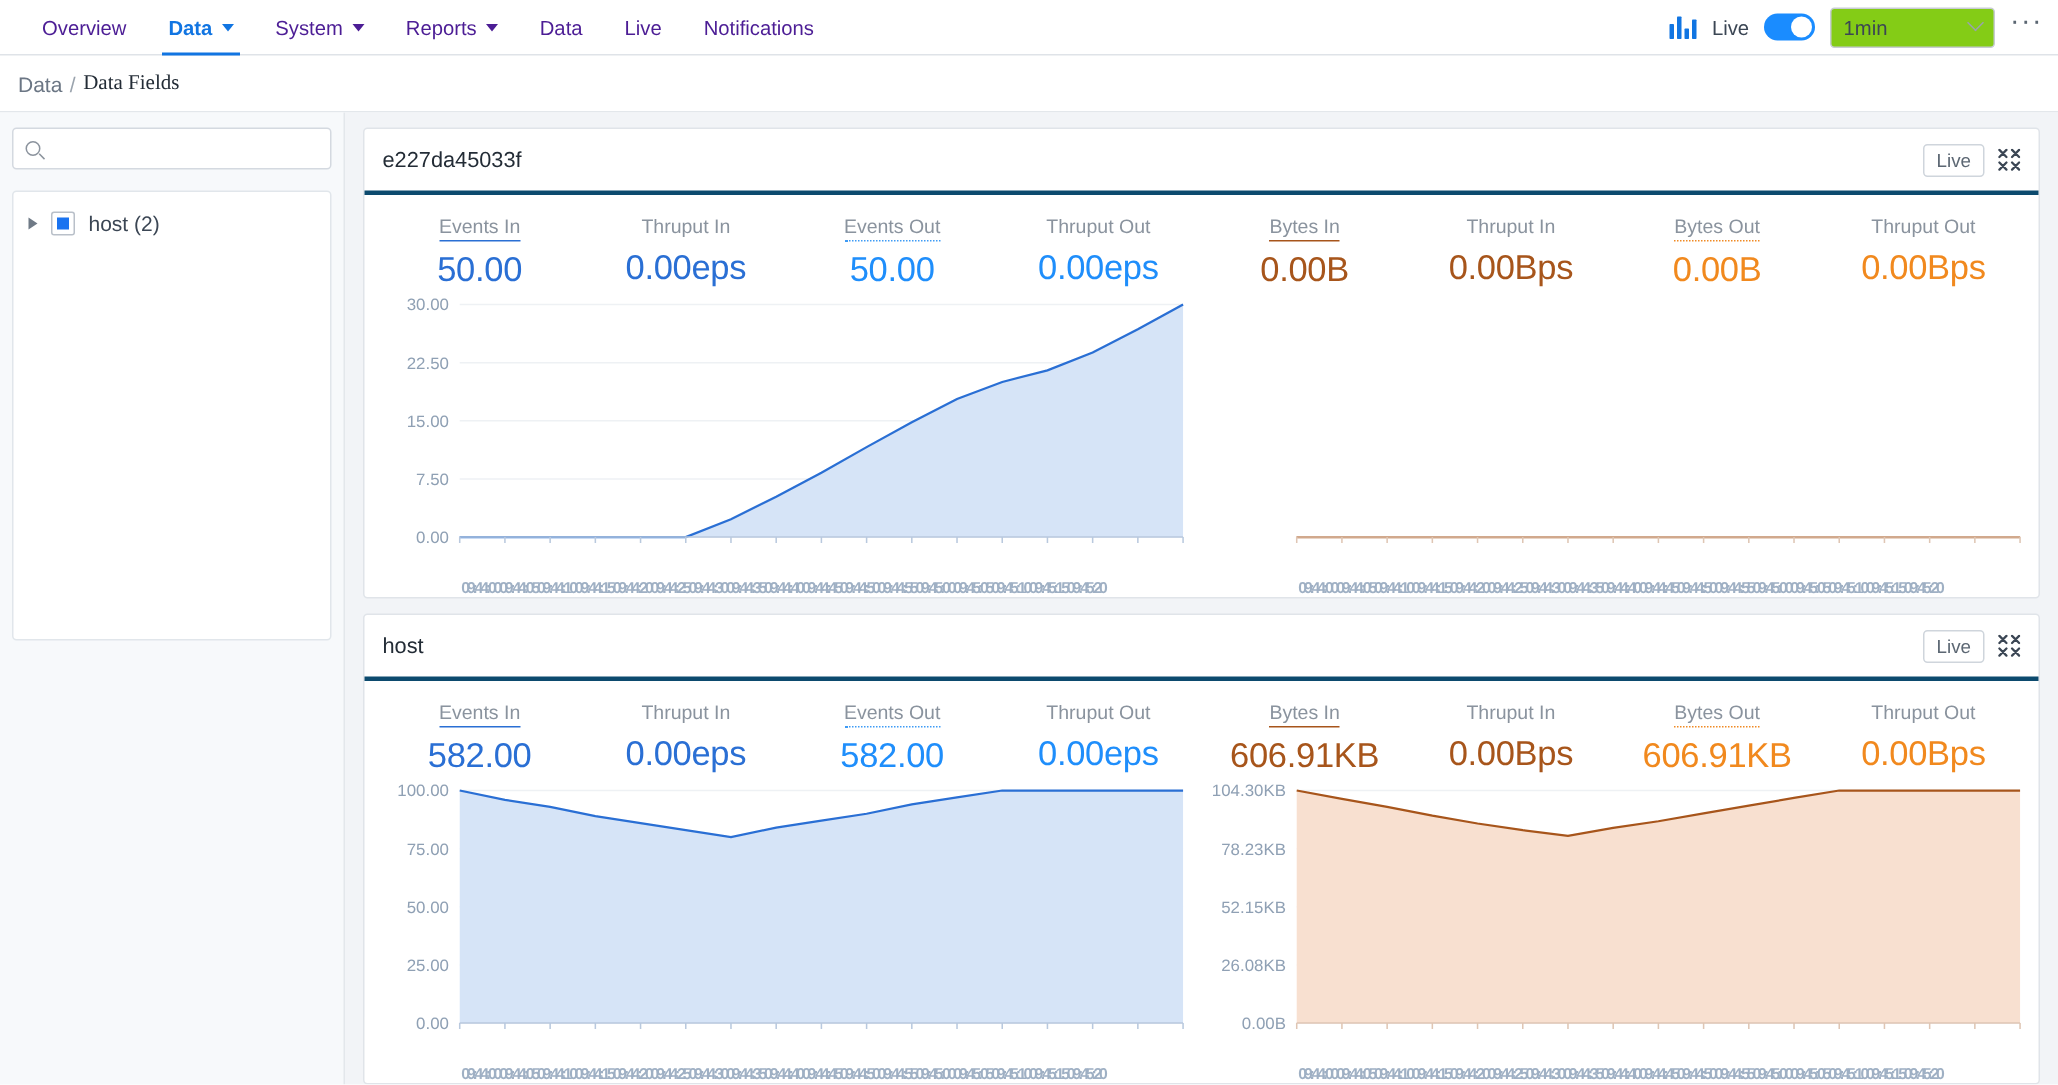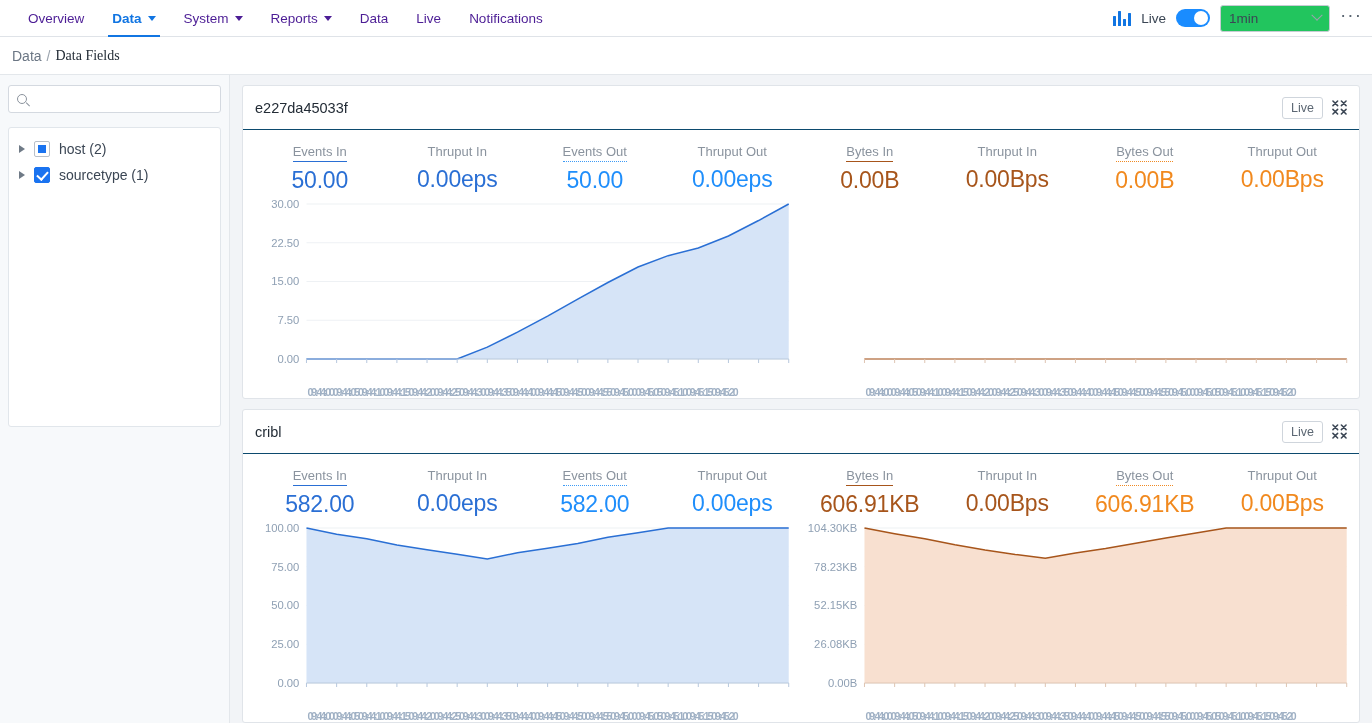--- a/index.html
+++ b/index.html
@@ -58,21 +58,21 @@
     width: 34px; height: 18px; border-radius: 9px; background: #1a8cff;
     position: relative; cursor: pointer;
   }
   .toggle::after {
     content: ""; position: absolute; top: 2px; right: 2px;
     width: 14px; height: 14px; border-radius: 50%; background: #fff;
   }
   .range-select {
     width: 110px; height: 27px;
     border: 1px solid #c7ccd3; border-radius: 3px;
-    background: #22c55e;
+    background: #84cc16;
     display: flex; align-items: center; justify-content: space-between;
     padding: 0 8px;
     font-size: 13.5px; color: #3b4654;
     cursor: pointer;
   }
   .chev {
     width: 8px; height: 8px;
     border-right: 1.4px solid #9aa3ad; border-bottom: 1.4px solid #9aa3ad;
     transform: rotate(45deg) translate(-2px,-2px);
   }
@@ -169,21 +169,21 @@
   .card {
     background: #fff;
     border: 1px solid #e0e4e9;
     border-radius: 3px;
     margin-bottom: 10px;
   }
   .card-head {
     height: 44px;
     display: flex; align-items: center;
     padding: 0 12px;
-    border-bottom: 1px solid #0c4a6e;
+    border-bottom: 3px solid #0c4a6e;
   }
   .card-title { font-size: 14.5px; color: #232c36; font-weight: 500; }
   .card-actions { margin-left: auto; display: flex; align-items: center; gap: 9px; }
   .live-btn {
     border: 1px solid #cfd5dc; border-radius: 3px;
     padding: 3px 8px; font-size: 12.5px; color: #5c6773;
     background: #fff; cursor: pointer;
   }
   .expand-icon { width: 15px; height: 15px; position: relative; cursor: pointer; display:block; }
 
@@ -280,25 +280,20 @@
     <div class="searchbox">
       <span class="mag"></span>
       <input type="text" placeholder="" style="">
     </div>
 
     <div class="tree">
       <div class="tree-row">
         <span class="tri"></span>
         <span class="cbx indeterminate"></span>
         <span>host (2)</span>
-      </div>
-      <div class="tree-row">
-        <span class="tri"></span>
-        <span class="cbx checked"></span>
-        <span>sourcetype (1)</span>
       </div>
     </div>
   </div>
 
   <div class="main">
 
     <div class="card">
       <div class="card-head">
         <span class="card-title">e227da45033f</span>
         <div class="card-actions">
@@ -409,21 +404,21 @@
             </svg>
           <div class="xlabels">
             <span>09:44:00</span><span>09:44:0509:44:1009:44:1509:44:2009:44:2509:44:3009:44:3509:44:4009:44:4509:44:5009:44:5509:45:0009:45:0509:45:1009:45:15</span><span>09:45:20</span>
           </div>
         </div>
       </div>
     </div>
 
     <div class="card">
       <div class="card-head">
-        <span class="card-title">cribl</span>
+        <span class="card-title">host</span>
         <div class="card-actions">
           <button class="live-btn">Live</button>
           <span class="expand-icon">
             <svg width="15" height="15" viewBox="0 0 16 16">
               <path d="M1 1 L6 6 M1 6 L6 1 M10 1 L15 6 M15 1 L10 6 M1 10 L6 15 M6 10 L1 15 M10 15 L15 10 M10 10 L15 15" stroke="#3b4654" stroke-width="1.6" fill="none" stroke-linecap="round"></path>
             </svg>
           </span>
         </div>
       </div>
 

